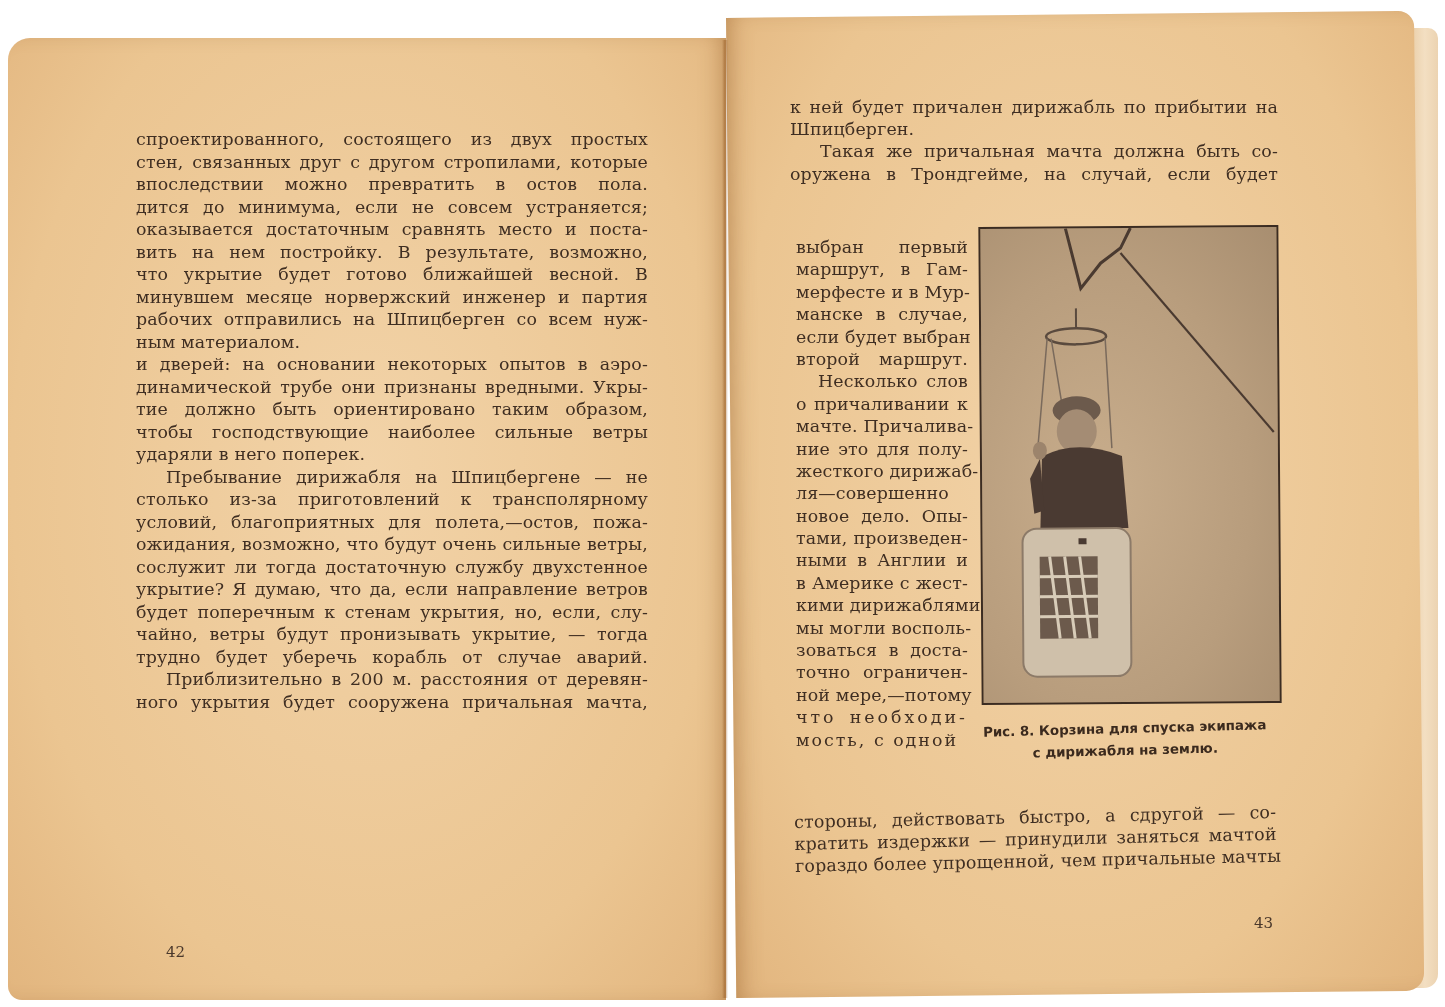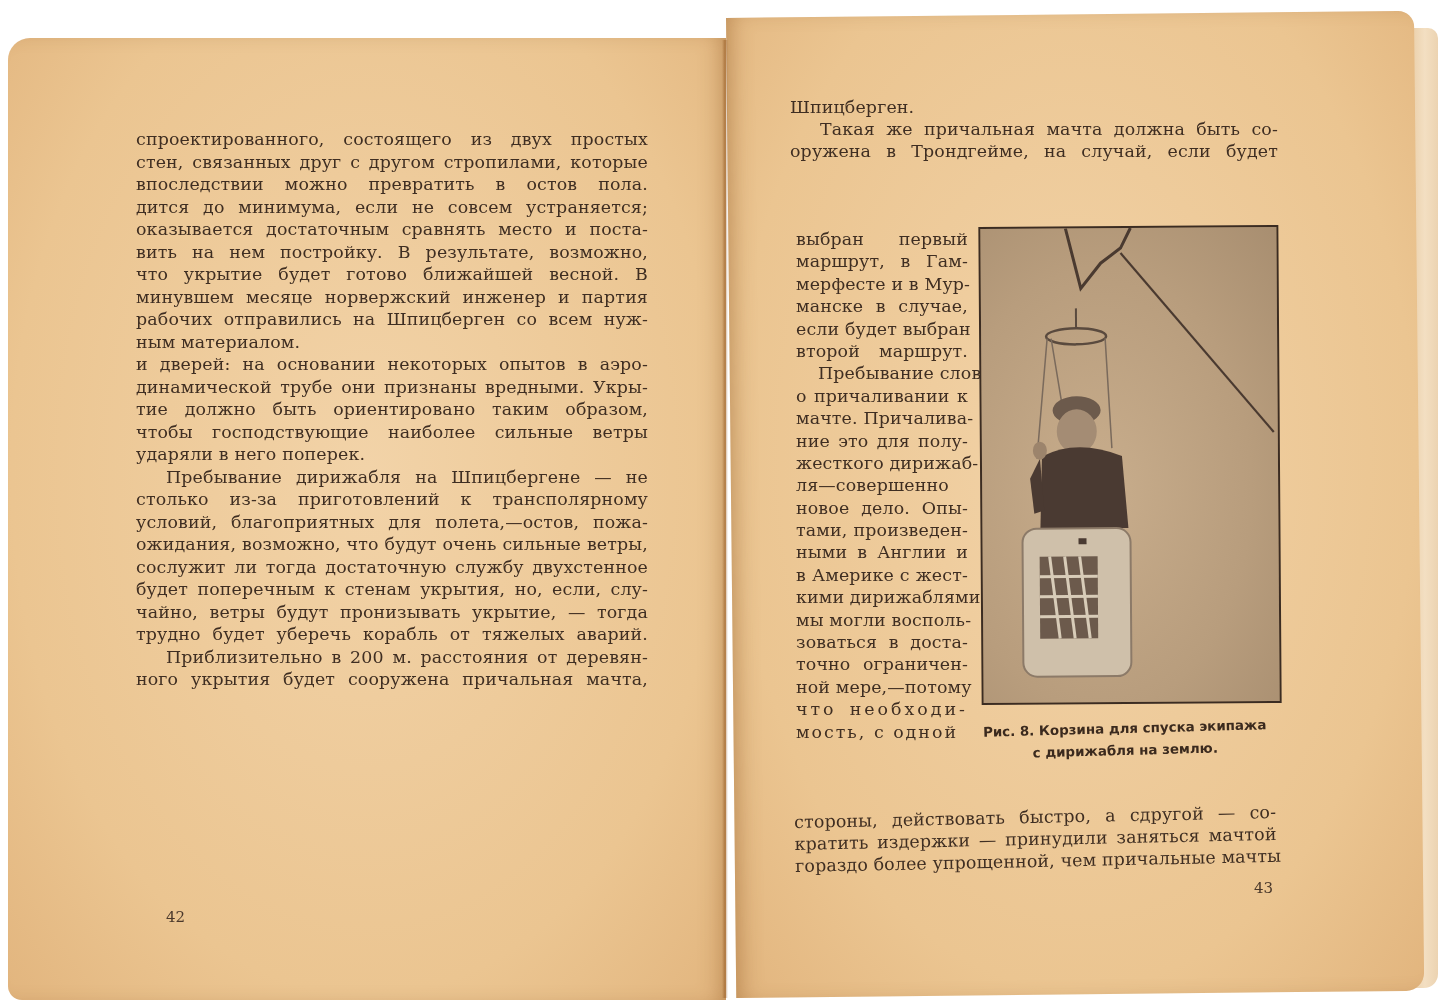--- a/index.html
+++ b/index.html
@@ -36,29 +36,29 @@
   }
   .line {
     display: block; text-align: justify; text-align-last: justify; white-space: nowrap; height: 22.2px;
   }
   .line.last { text-align-last: left; }
   .line.indent { padding-left: 30px; }
   .left-text {
     position: absolute; left: 136px; top: 128px; width: 512px;
   }
   .left-text .line { height: 22.5px; }
-  .page-num { position: absolute; color: #4a382b; font-size: 15px; }
+  .page-num { position: absolute; color: #4a382b; font-size: 15px; margin-top: 35px; }
   .pn-left { left: 166px; top: 908px; }
   .pn-right { left: 1254px; top: 879px; }
 
   .right-top {
     position: absolute; left: 790px; top: 96px; width: 488px;
   }
   .right-col {
-    position: absolute; left: 796px; top: 228px; width: 172px;
+    position: absolute; left: 796px; top: 236px; width: 172px;
   }
   .right-col .line { height: 22.4px; }
   .right-bottom {
     position: absolute; left: 794px; top: 811px; width: 482px;
     transform: rotate(-1.2deg); transform-origin: 0 0;
   }
   .figure {
     position: absolute; left: 980px; top: 226px; width: 300px; height: 478px;
     border: 2px solid #3b2c22; box-sizing: border-box;
     background: radial-gradient(ellipse at 40% 55%, #c8ad8c 0%, #b89d7d 60%, #a88e70 100%);
@@ -95,42 +95,44 @@
   <span class="line">и дверей: на основании некоторых опытов в аэро-</span>
   <span class="line">динамической трубе они признаны вредными. Укры-</span>
   <span class="line">тие должно быть ориентировано таким образом,</span>
   <span class="line">чтобы господствующие наиболее сильные ветры</span>
   <span class="line last">ударяли в него поперек.</span>
   <span class="line indent">Пребывание дирижабля на Шпицбергене — не</span>
   <span class="line">столько из-за приготовлений к трансполярному</span>
   <span class="line">условий, благоприятных для полета,—остов, пожа-</span>
   <span class="line">ожидания, возможно, что будут очень сильные ветры,</span>
   <span class="line">сослужит ли тогда достаточную службу двухстенное</span>
+  <span class="line">укрытие? Я думаю, что да, если направление ветров</span>
   <span class="line">будет поперечным к стенам укрытия, но, если, слу-</span>
   <span class="line">чайно, ветры будут пронизывать укрытие, — тогда</span>
-  <span class="line">трудно будет уберечь корабль от тяжелых аварий.</span>
+  <span class="line">трудно будет уберечь корабль от случае аварий.</span>
   <span class="line indent">Приблизительно в 200 м. расстояния от деревян-</span>
   <span class="line">ного укрытия будет сооружена причальная мачта,</span>
 </div>
 <div class="page-num pn-left">42</div>
 
 <div class="text right-top">
+  <span class="line">к ней будет причален дирижабль по прибытии на</span>
   <span class="line last">Шпицберген.</span>
   <span class="line indent">Такая же причальная мачта должна быть со-</span>
   <span class="line">оружена в Трондгейме, на случай, если будет</span>
 </div>
 
 <div class="text right-col">
   <span class="line">выбран первый</span>
   <span class="line">маршрут, в Гам-</span>
   <span class="line">мерфесте и в Мур-</span>
   <span class="line">манске в случае,</span>
   <span class="line">если будет выбран</span>
   <span class="line">второй маршрут.</span>
-  <span class="line" style="padding-left:22px">Пребывание слов</span>
+  <span class="line" style="padding-left:22px">Несколько слов</span>
   <span class="line">о причаливании к</span>
   <span class="line">мачте. Причалива-</span>
   <span class="line">ние это для полу-</span>
   <span class="line">жесткого дирижаб-</span>
   <span class="line">ля—совершенно</span>
   <span class="line">новое дело. Опы-</span>
   <span class="line">тами, произведен-</span>
   <span class="line">ными в Англии и</span>
   <span class="line">в Америке с жест-</span>
   <span class="line">кими дирижаблями</span>

